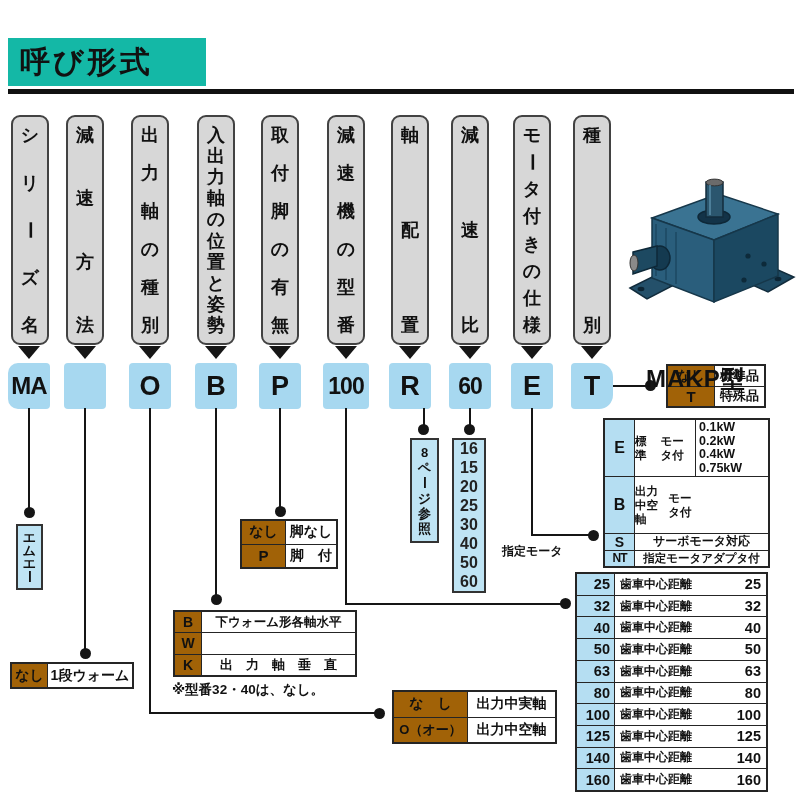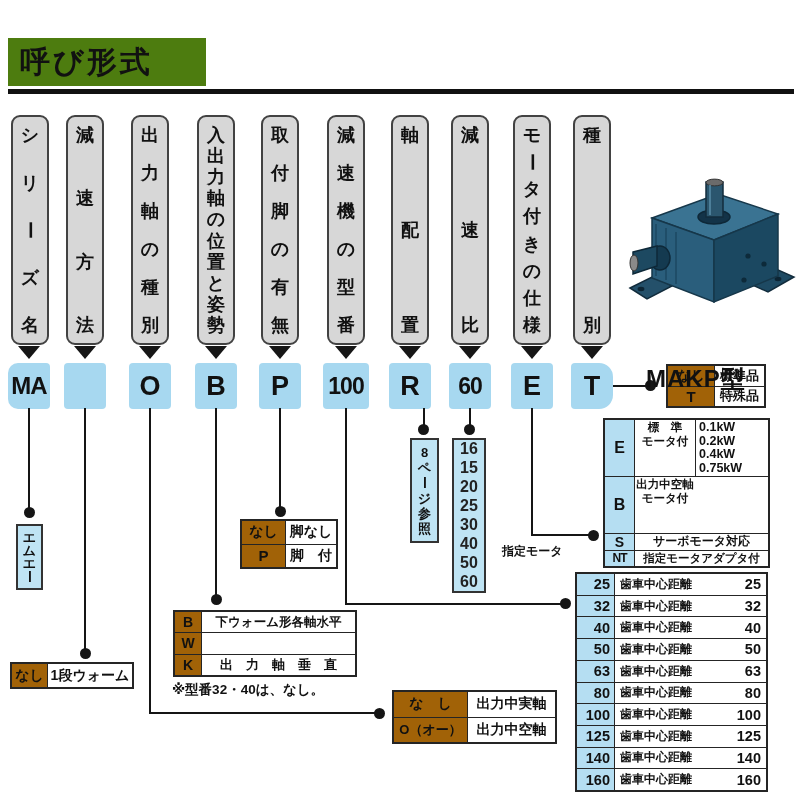--- a/index.html
+++ b/index.html
@@ -1,21 +1,21 @@
 <!DOCTYPE html>
 <html><head>
 <meta charset="utf-8">
 <style>
   html,body{margin:0;padding:0;background:#fff;}
   #canvas{
     position:relative;width:800px;height:800px;background:#ffffff;overflow:hidden;
     font-family:"Liberation Sans","DejaVu Sans",sans-serif;color:#111;
   }
   
-  .title-band{position:absolute;left:8px;top:38px;width:198px;height:48px;background:#4d7c0f;
+  .title-band{position:absolute;left:8px;top:38px;width:198px;height:48px;background:#14b8a6;
     display:flex;align-items:center;padding-left:12px;box-sizing:border-box;
     font-size:30px;font-weight:bold;letter-spacing:3px;}
   .title-rule{position:absolute;left:8px;top:89px;width:786px;height:5px;background:#111;}
   
   .col-box{position:absolute;top:115px;width:38px;height:230px;background:#d7d7d7;
     border:2px solid #424242;border-radius:9px;box-sizing:border-box;}
   .vcol{display:flex;flex-direction:column;justify-content:space-between;align-items:center;
     height:100%;width:100%;padding:9px 0;box-sizing:border-box;
     font-weight:bold;font-size:18px;line-height:1;}
   .vcol span{display:block;}
@@ -46,21 +46,21 @@
     border:2px solid #333;box-sizing:border-box;display:flex;flex-direction:column;
     justify-content:space-around;align-items:center;font-weight:bold;font-size:16px;color:#222;}
   
   .mtable{position:absolute;left:603px;top:418px;width:167px;height:150px;border:2px solid #252525;
     box-sizing:border-box;display:flex;flex-direction:column;background:#fff;}
   .mrow{display:flex;box-sizing:border-box;}
   .mrow + .mrow{border-top:1.5px solid #252525;}
   .mcode{width:30px;flex:none;background:#b5def2;display:flex;align-items:center;justify-content:center;
     font-weight:bold;font-size:16px;border-right:1.5px solid #252525;box-sizing:border-box;}
   .mcode-sm{font-size:12px;letter-spacing:-1px;}
-  .mlabel{width:60px;flex:none;display:flex;flex-direction:column;align-items:center;justify-content:flex-start;
+  .mlabel{width:60px;flex:none;display:flex;flex-direction:row;align-items:center;justify-content:space-between;
     font-weight:bold;font-size:11.5px;line-height:14px;box-sizing:border-box;}
   .mvals{flex:1;border-left:1.5px solid #252525;display:flex;flex-direction:column;justify-content:center;
     padding-left:3px;font-weight:bold;font-size:12.5px;line-height:13.5px;box-sizing:border-box;}
   .mspan{flex:1;display:flex;align-items:center;justify-content:center;font-weight:bold;font-size:12px;}
   .side-note{position:absolute;left:502px;top:543px;font-weight:bold;font-size:12px;}
   
   .gtable{position:absolute;left:575px;top:572px;width:193px;height:220px;border:2px solid #252525;
     box-sizing:border-box;display:flex;flex-direction:column;background:#fff;}
   .grow{flex:1;display:flex;min-height:0;}
   .grow + .grow{border-top:1.5px solid #252525;}

